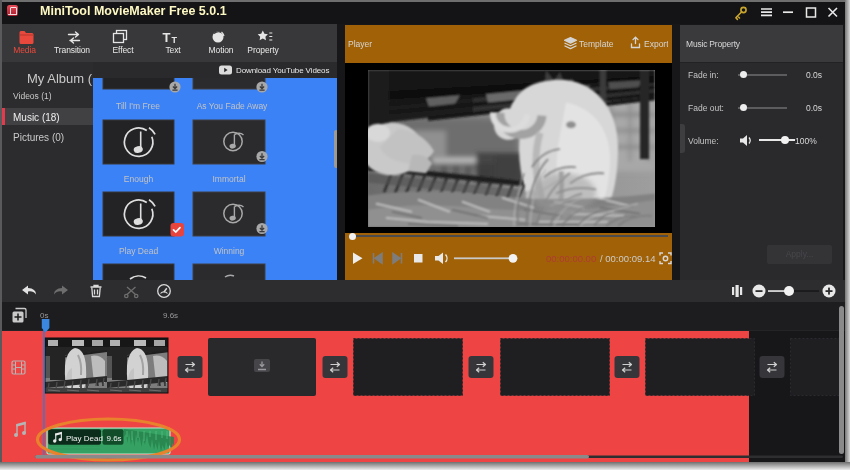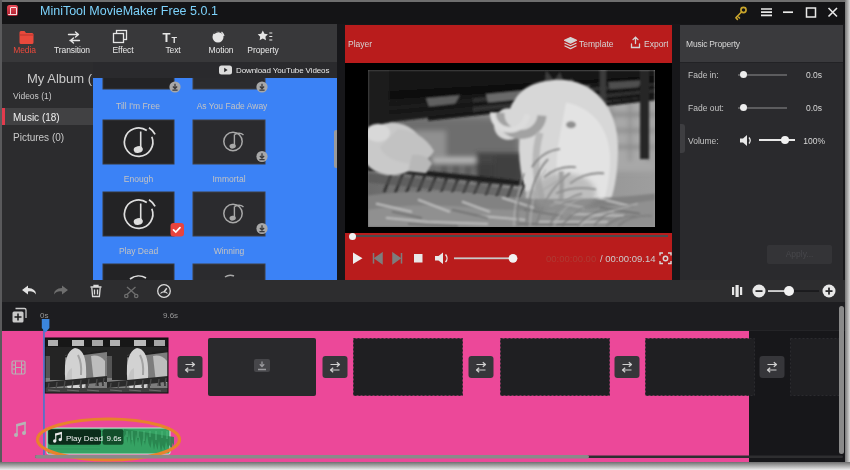--- a/index.html
+++ b/index.html
@@ -4,21 +4,21 @@
 body{width:850px;height:470px;position:relative;background:#141416;font-family:"Liberation Sans",sans-serif;overflow:hidden}
 .abs{position:absolute}
 .txt{color:#c9c9c9;font-size:11px}
 </style></head>
 <body>
 
 <div class="abs" style="left:0;top:0;width:850px;height:24px;background:#141416"></div>
 <div class="abs" style="left:7px;top:5px;width:11px;height:11px;background:linear-gradient(180deg,#e84b57,#a91d2e);border-radius:2.5px"></div>
 <div class="abs" style="left:9.5px;top:7px;width:5.5px;height:5.5px;border:1px solid #fff;border-radius:1px;opacity:.85"></div>
 <div class="abs" style="left:8px;top:13.5px;width:9px;height:1.5px;background:#f3d9da;border-radius:1px"></div>
-<div class="abs" style="left:40px;top:4px;color:#7dd3fc;font-size:12.5px;font-weight:normal;letter-spacing:0px">MiniTool MovieMaker Free 5.0.1</div>
+<div class="abs" style="left:40px;top:4px;color:#fef9c3;font-size:12.5px;font-weight:bold;letter-spacing:0px">MiniTool MovieMaker Free 5.0.1</div>
 
 <svg class="abs" style="left:730px;top:0" width="115" height="24" viewBox="0 0 115 24">
   <g stroke="#caa62c" stroke-width="1.6" fill="none">
     <circle cx="13.5" cy="10" r="2.6"></circle>
     <path d="M11.8 11.8 L6.5 17 M7.5 16 l2 2 M5.8 17.8 l1.6 1.6" stroke-linecap="round"></path>
   </g>
   <g stroke="#e9e9e9" stroke-width="1.7">
     <path d="M31 9h11M31 12.2h11M31 15.4h11"></path>
     <path d="M53 12.2h10"></path>
   </g>
@@ -135,21 +135,21 @@
 
     <rect x="10" y="186" width="71" height="30" fill="#232325" stroke="#39393b"></rect>
     <rect x="100" y="186" width="72" height="30" fill="#2b2b2e" stroke="#414144"></rect>
     <path d="M 53 200 A 14.2 14.2 0 0 0 37 201" fill="none" stroke="#dedede" stroke-width="1.7"></path>
     <path d="M 141 198 A 9.2 9.2 0 0 0 132 199" fill="none" stroke="#a8a8a8" stroke-width="1.5"></path>
 
     <rect x="241" y="52" width="4" height="38" rx="2" fill="#9a9a9a"></rect>
   </svg>
 </div>
 
-<div class="abs" style="left:345px;top:25px;width:327px;height:255px;background:#b91c1c">
+<div class="abs" style="left:345px;top:25px;width:327px;height:255px;background:#a16207">
   <div class="abs" style="left:3px;top:14px;color:#d5d5d5;font-size:8.5px">Player</div>
   <svg class="abs" style="left:219px;top:11px" width="104" height="15" viewBox="0 0 104 15">
     <g stroke="#d5d5d5" fill="none" stroke-width="1.2" stroke-linejoin="round">
       <path d="M6.5 1.5 l6 2.8 -6 2.8 -6 -2.8 z" fill="#d5d5d5"></path>
       <path d="M0.5 7 l6 2.8 6 -2.8 M0.5 9.8 l6 2.8 6 -2.8"></path>
     </g>
     <text x="15" y="11" fill="#d5d5d5" font-size="8.5">Template</text>
     <g stroke="#d5d5d5" fill="none" stroke-width="1.3" stroke-linecap="round">
       <path d="M71.5 7.5 v-6 M69 3.6 l2.5 -2.4 2.5 2.4"></path>
       <path d="M67.5 8 v3.5 h8 v-3.5"></path>
@@ -290,21 +290,21 @@
   <div class="abs" style="left:58px;top:82px;width:49px;height:2px;background:#5c5c5e"></div>
   <div class="abs" style="left:60px;top:79px;width:7px;height:7px;border-radius:50%;background:#ededed"></div>
   <div class="abs" style="left:112px;top:78px;width:30px;color:#d8d8d8;font-size:8.5px;text-align:right">0.0s</div>
   <div class="abs" style="left:8px;top:111px;color:#c5c5c5;font-size:8.5px">Volume:</div>
   <svg class="abs" style="left:59px;top:109px" width="14" height="13" viewBox="0 0 14 13">
     <path d="M1 4.5 h3 l4 -3.5 v11 l-4 -3.5 h-3 z" fill="#e8e8e8"></path>
     <path d="M10 3.5 a 4.8 4.8 0 0 1 0 6" stroke="#e8e8e8" stroke-width="1.3" fill="none"></path>
   </svg>
   <div class="abs" style="left:79px;top:114px;width:36px;height:2px;background:#e8e8e8"></div>
   <div class="abs" style="left:101px;top:111px;width:8px;height:8px;border-radius:50%;background:#f2f2f2"></div>
-  <div class="abs" style="left:115px;top:111px;width:30px;color:#d8d8d8;font-size:8.5px;text-align:right">100%</div>
+  <div class="abs" style="left:115px;top:111px;width:30px;color:#d8d8d8;font-size:8.5px;">100%</div>
   <div class="abs" style="left:87px;top:220px;width:65px;height:19px;background:#343437;border-radius:2px;color:#47474b;font-size:8.5px;text-align:center;line-height:19px">Apply...</div>
   <div class="abs" style="left:0;top:99px;width:5px;height:29px;background:#3e3e41;border-radius:0 3px 3px 0"></div>
 </div>
 
 <div class="abs" style="left:2px;top:280px;width:843px;height:22px;background:#2d2d2f">
   <svg class="abs" style="left:2px;top:0" width="843" height="22" viewBox="0 0 843 22">
 
     <path d="M24 5.5 l-6 4.5 6 4.5 v-3 q5 -1 8 3 q0 -6 -8 -6.5 z" fill="#e2e2e2"></path>
 
     <path d="M58 5.5 l6 4.5 -6 4.5 v-3 q-5 -1 -8 3 q0 -6 8 -6.5 z" fill="#6e6e6e"></path>
@@ -336,21 +336,21 @@
       <rect x="751.5" y="10.2" width="7" height="1.8" fill="#2d2d2f"></rect>
     <rect x="764" y="10.2" width="21" height="1.7" fill="#e0e0e0"></rect>
       <rect x="785" y="10.2" width="30" height="1.7" fill="#1a1a1c"></rect>
     <circle cx="785" cy="11" r="5" fill="#f2f2f2"></circle>
     <circle cx="825" cy="11" r="6.5" fill="#e8e8e8"></circle>
       <rect x="821.5" y="10.2" width="7" height="1.8" fill="#2d2d2f"></rect>
       <rect x="824.1" y="7.6" width="1.8" height="7" fill="#2d2d2f"></rect>
   </svg>
 </div>
 
-<div class="abs" style="left:2px;top:302px;width:747px;height:160px;background:#ec4899">
+<div class="abs" style="left:2px;top:302px;width:747px;height:160px;background:#ef4444">
   <svg class="abs" style="left:0;top:0" width="843" height="160" viewBox="0 0 843 160">
     <defs>
       <g id="thumb">
         <rect width="62" height="55" fill="#7d7d7d"></rect>
         <rect x="0" y="0" width="62" height="9" fill="#171717"></rect>
         <rect x="3" y="2" width="10" height="6" fill="#b0b0b0"></rect>
         <rect x="27" y="2" width="12" height="6" fill="#bababa"></rect>
         <rect x="47" y="2" width="11" height="6" fill="#a5a5a5"></rect>
         <path d="M0 9 h62 v4 l-62 6 z" fill="#242424"></path>
         <path d="M0 21 L62 13" stroke="#1f1f1f" stroke-width="2" fill="none"></path>

